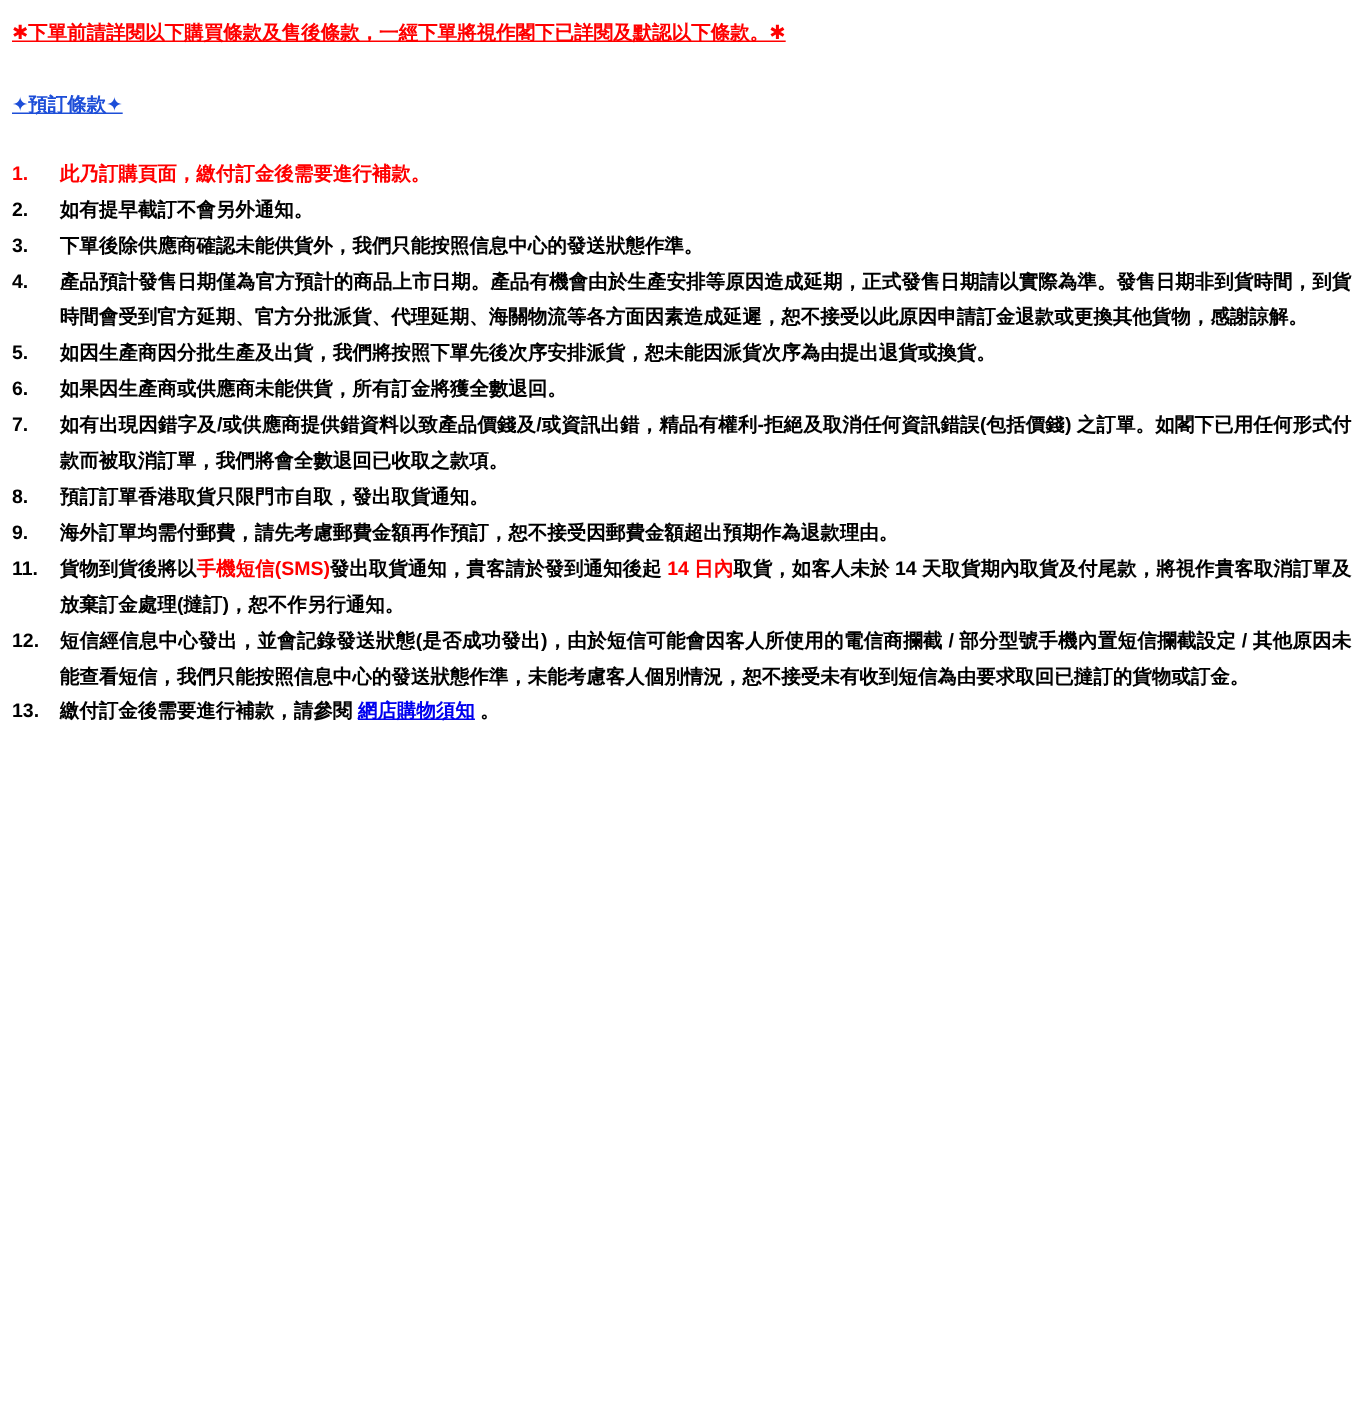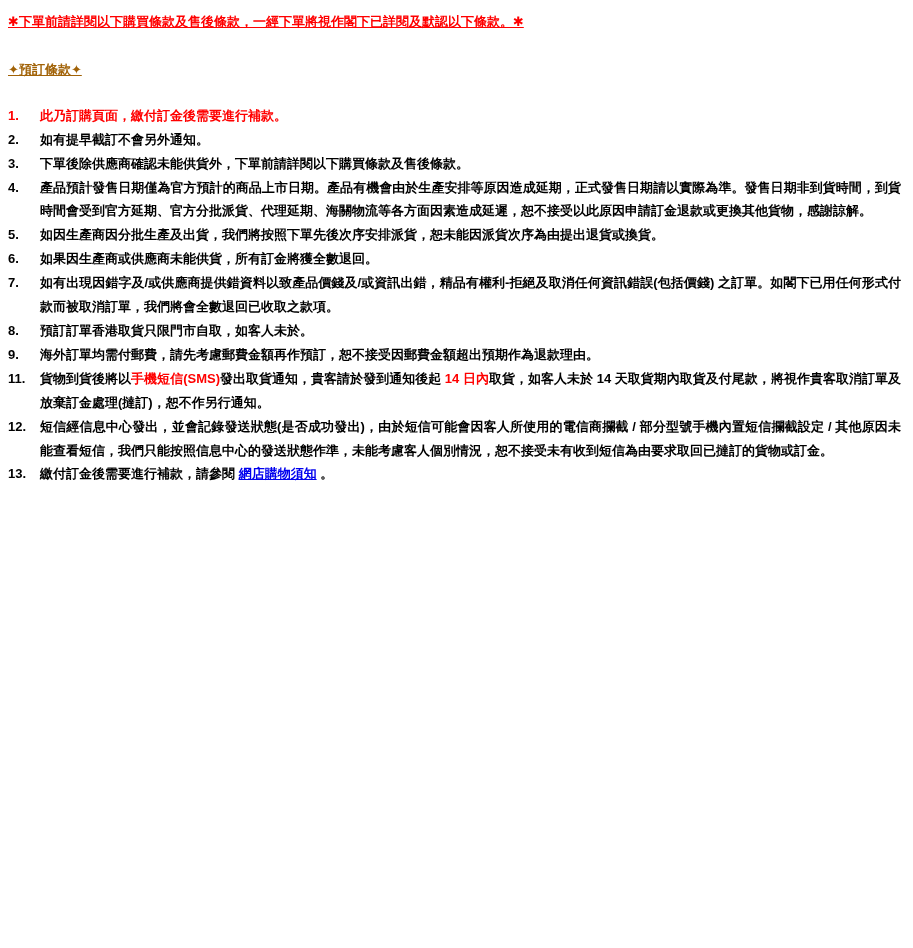--- a/index.html
+++ b/index.html
@@ -21,21 +21,21 @@
     padding: 10px 12px 12px 8px;
     font-size: 13px;
     line-height: 1.84;
   }
   .notice {
     color: #ff0000;
     text-decoration: underline;
     margin-bottom: 24px;
   }
   .section-title {
-    color: #a16207;
+    color: #1d4ed8;
     text-decoration: underline;
     margin-bottom: 22px;
   }
   .terms {
     margin: 0;
     padding: 0;
   }
   .term {
     display: flex;
     align-items: flex-start;
@@ -73,41 +73,41 @@
       <div class="term red">
         <span class="term-num">1.</span>
         <span class="term-body"><span>此乃訂購頁面，繳付訂金後需要進行補款。</span></span>
       </div>
       <div class="term">
         <span class="term-num">2.</span>
         <span class="term-body"><span>如有提早截訂不會另外通知。</span></span>
       </div>
       <div class="term">
         <span class="term-num">3.</span>
-        <span class="term-body"><span>下單後除供應商確認未能供貨外，下單前請詳閱以下購買條款及售後條款。</span></span>
+        <span class="term-body"><span>下單後除供應商確認未能供貨外，我們只能按照信息中心的發送狀態作準。</span></span>
       </div>
       <div class="term">
         <span class="term-num">4.</span>
         <span class="term-body"><span>產品預計發售日期僅為官方預計的商品上市日期。產品有機會由於生產安排等原因造成延期，正式發售日期請以實際為準。發售日期非到貨時間，到貨時間會受到官方延期、官方分批派貨、代理延期、海關物流等各方面因素造成延遲，恕不接受以此原因申請訂金退款或更換其他貨物，感謝諒解。</span></span>
       </div>
       <div class="term">
         <span class="term-num">5.</span>
         <span class="term-body"><span>如因生產商因分批生產及出貨，我們將按照下單先後次序安排派貨，恕未能因派貨次序為由提出退貨或換貨。</span></span>
       </div>
       <div class="term">
         <span class="term-num">6.</span>
         <span class="term-body"><span>如果因生產商或供應商未能供貨，所有訂金將獲全數退回。</span></span>
       </div>
       <div class="term">
         <span class="term-num">7.</span>
         <span class="term-body"><span>如有出現因錯字及/或供應商提供錯資料以致產品價錢及/或資訊出錯，精品有權利-拒絕及取消任何資訊錯誤(包括價錢) 之訂單。如閣下已用任何形式付款而被取消訂單，我們將會全數退回已收取之款項。</span></span>
       </div>
       <div class="term">
         <span class="term-num">8.</span>
-        <span class="term-body"><span>預訂訂單香港取貨只限門市自取，如客人未於。</span></span>
+        <span class="term-body"><span>預訂訂單香港取貨只限門市自取，發出取貨通知。</span></span>
       </div>
       <div class="term">
         <span class="term-num">9.</span>
         <span class="term-body"><span>海外訂單均需付郵費，請先考慮郵費金額再作預訂，恕不接受因郵費金額超出預期作為退款理由。</span></span>
       </div>
       <div class="term">
         <span class="term-num">11.</span>
         <span class="term-body"><span>貨物到貨後將以</span><span class="red-underline">手機短信(SMS)</span><span>發出取貨通知，貴客請於發到通知後起 </span><span class="red-underline">14 日內</span><span>取貨，如客人未於 14 天取貨期內取貨及付尾款，將視作貴客取消訂單及放棄訂金處理(撻訂)，恕不作另行通知。</span></span>
       </div>
       <div class="term">

